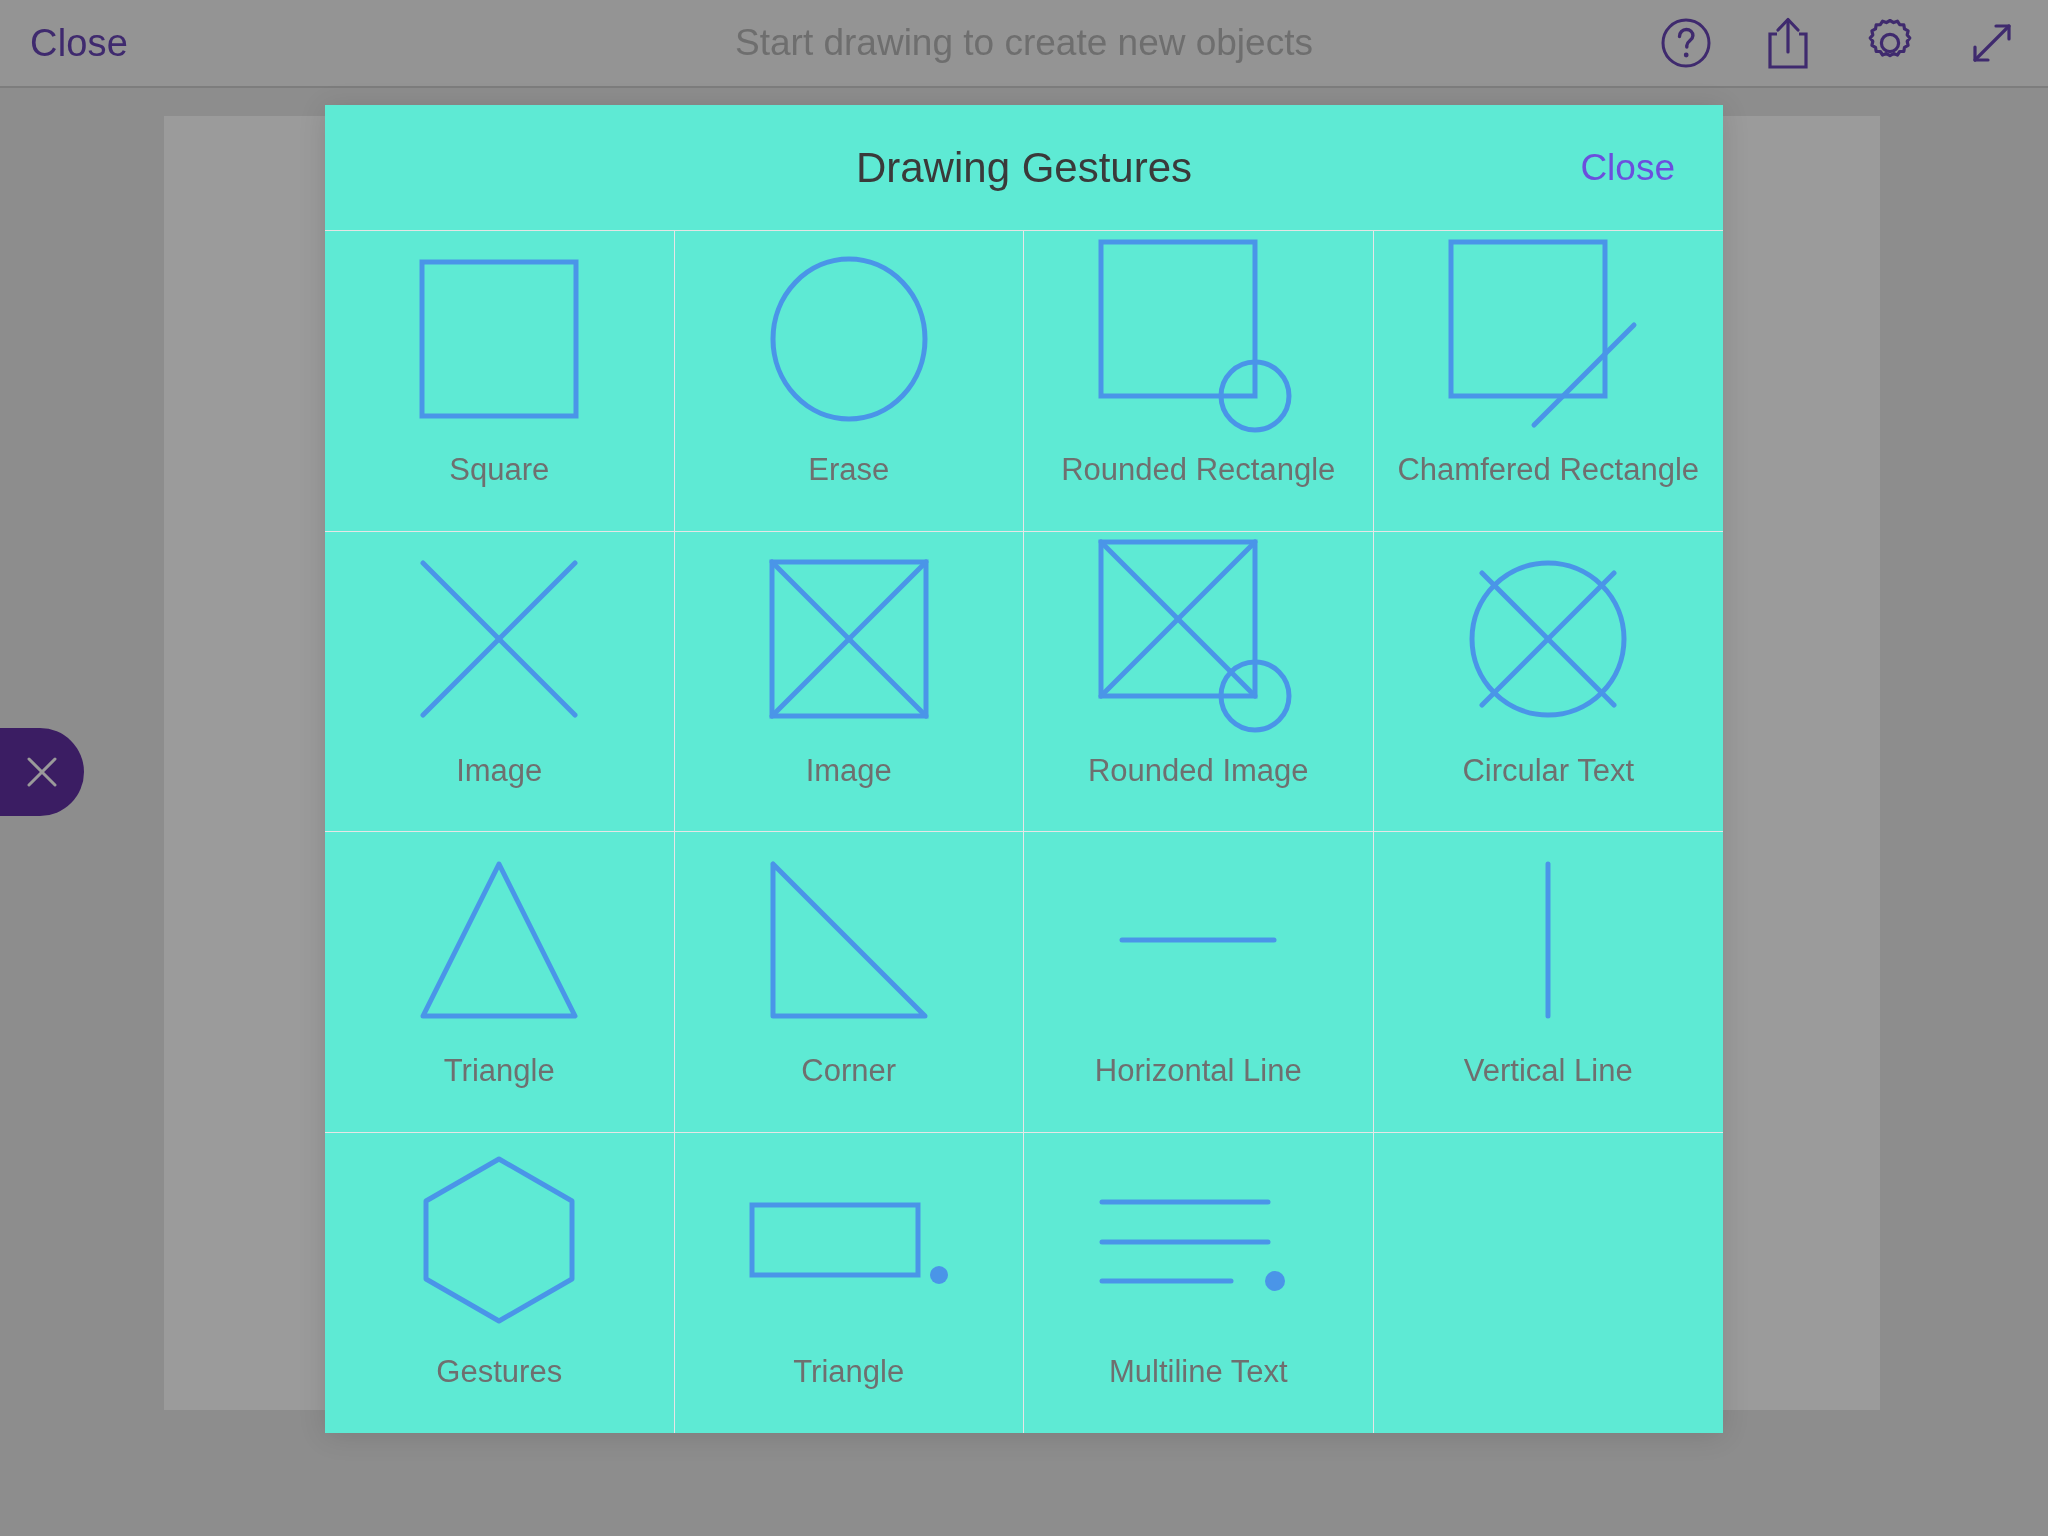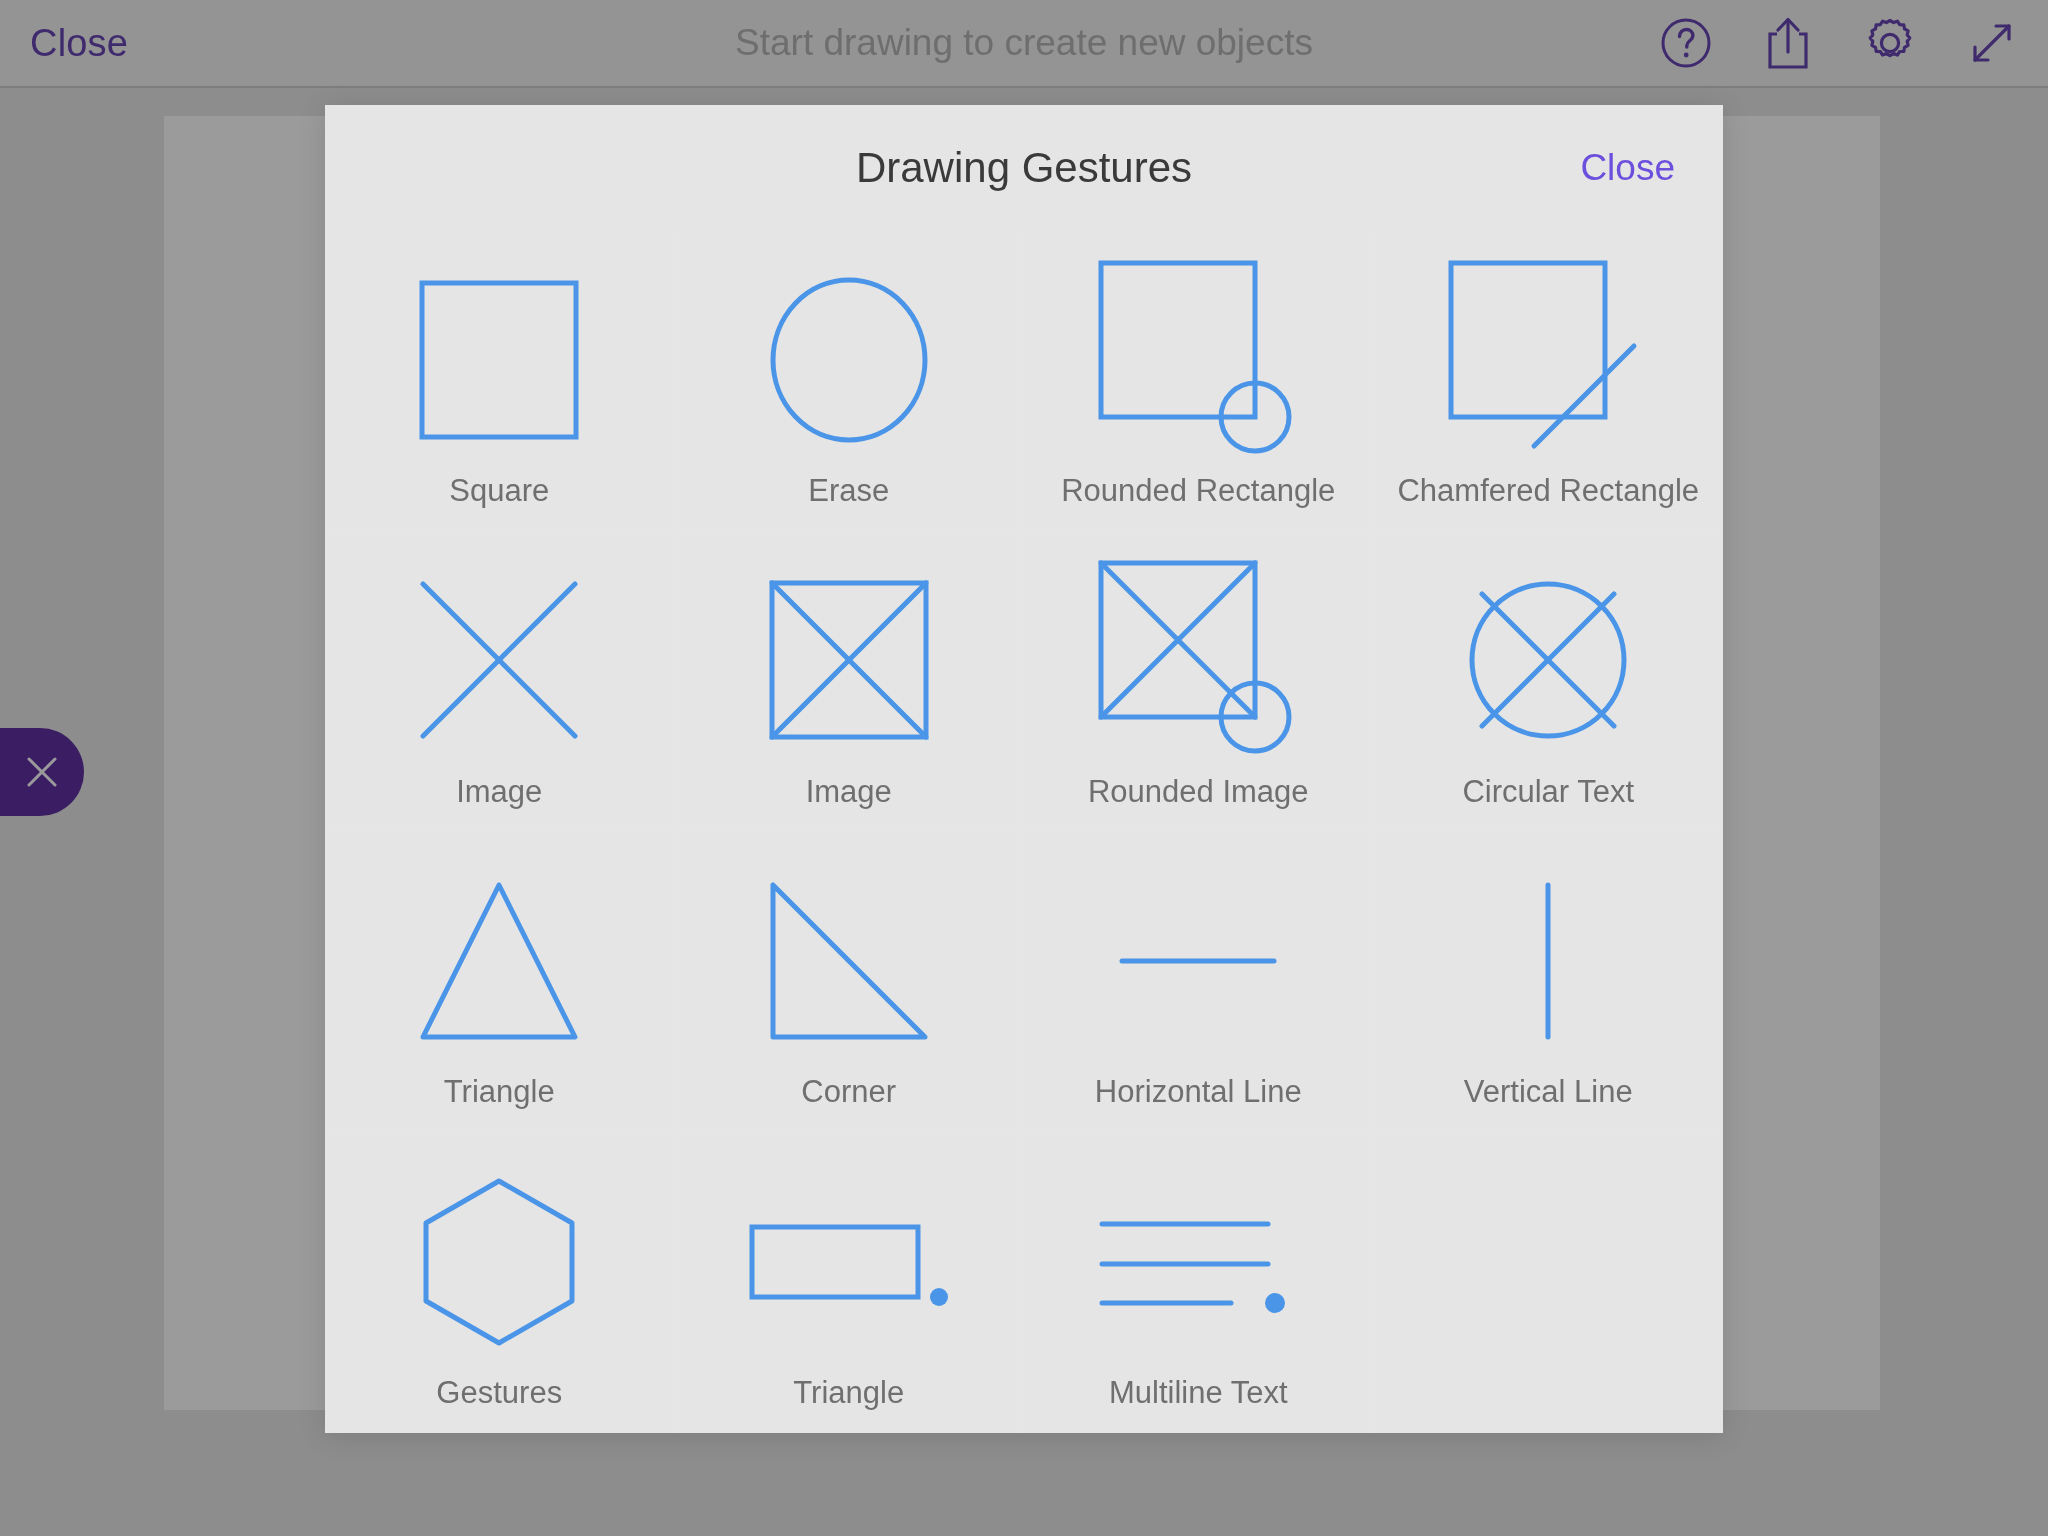--- a/index.html
+++ b/index.html
@@ -104,21 +104,21 @@
     cursor: pointer;
   }
 
   
   .modal {
     position: absolute;
     left: 325px;
     top: 105px;
     width: 1398px;
     height: 1328px;
-    background: #e5e5e5;
+    background: #5eead4;
     box-shadow: 0 3px 26px rgba(0,0,0,0.12);
   }
 
   .modal-header {
     position: relative;
     height: 126px;
     border-bottom: 1px solid #e4e4e4;
   }
 
   .modal-title {
@@ -152,21 +152,21 @@
     grid-template-columns: repeat(4, 1fr);
     grid-template-rows: repeat(4, 1fr);
     height: 1202px;
   }
 
   .cell {
     position: relative;
     display: flex;
     flex-direction: column;
     align-items: center;
-    justify-content: center;
+    justify-content: flex-start;
     border-right: 1px solid #e6e6e6;
     border-bottom: 1px solid #e6e6e6;
     cursor: pointer;
   }
   .cell:nth-child(4n) { border-right: none; }
   .cell:nth-child(n+13) { border-bottom: none; }
 
   .cell-art {
     width: 300px;
     height: 215px;

